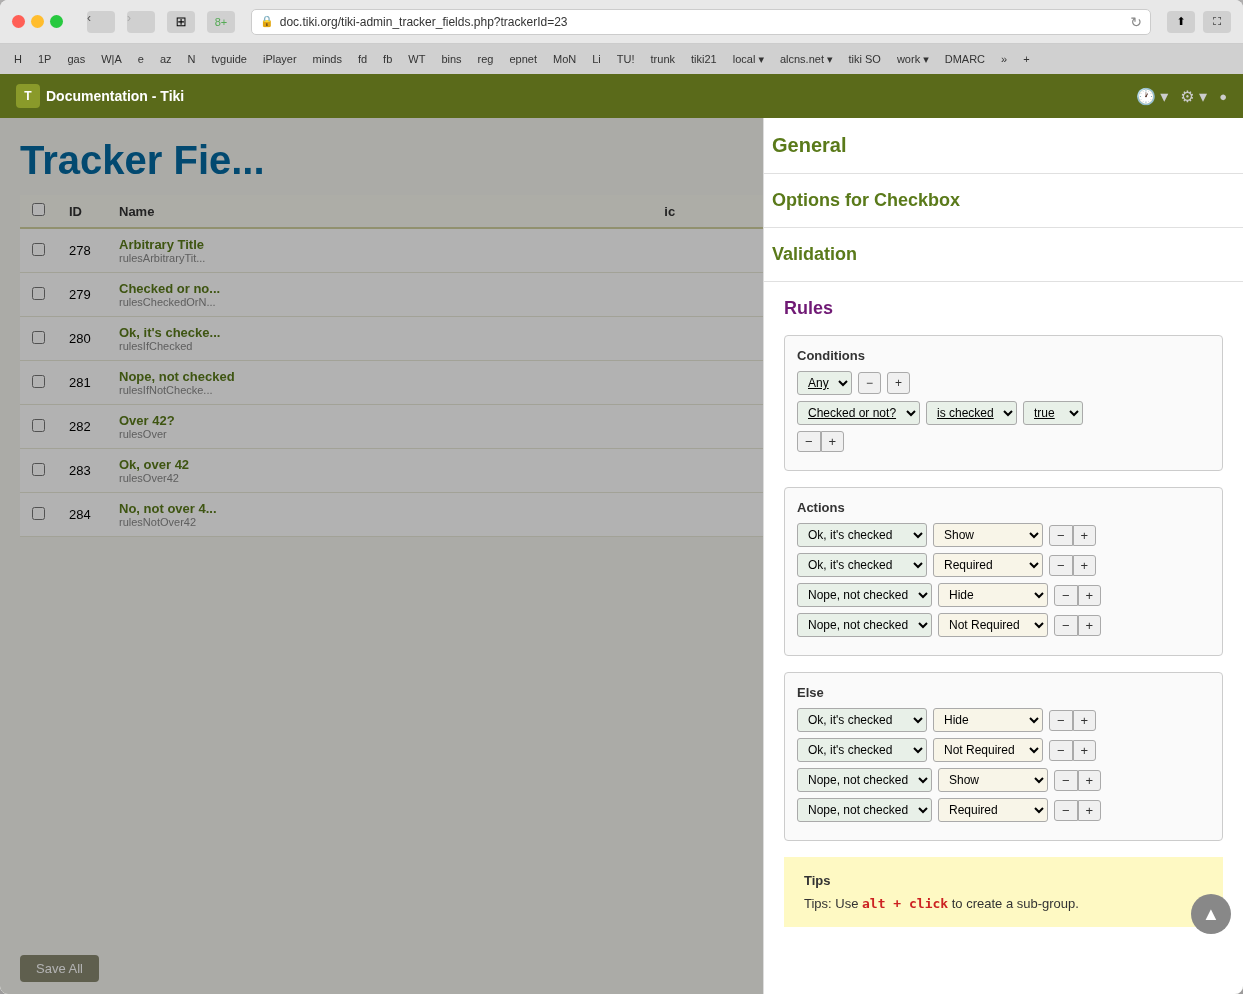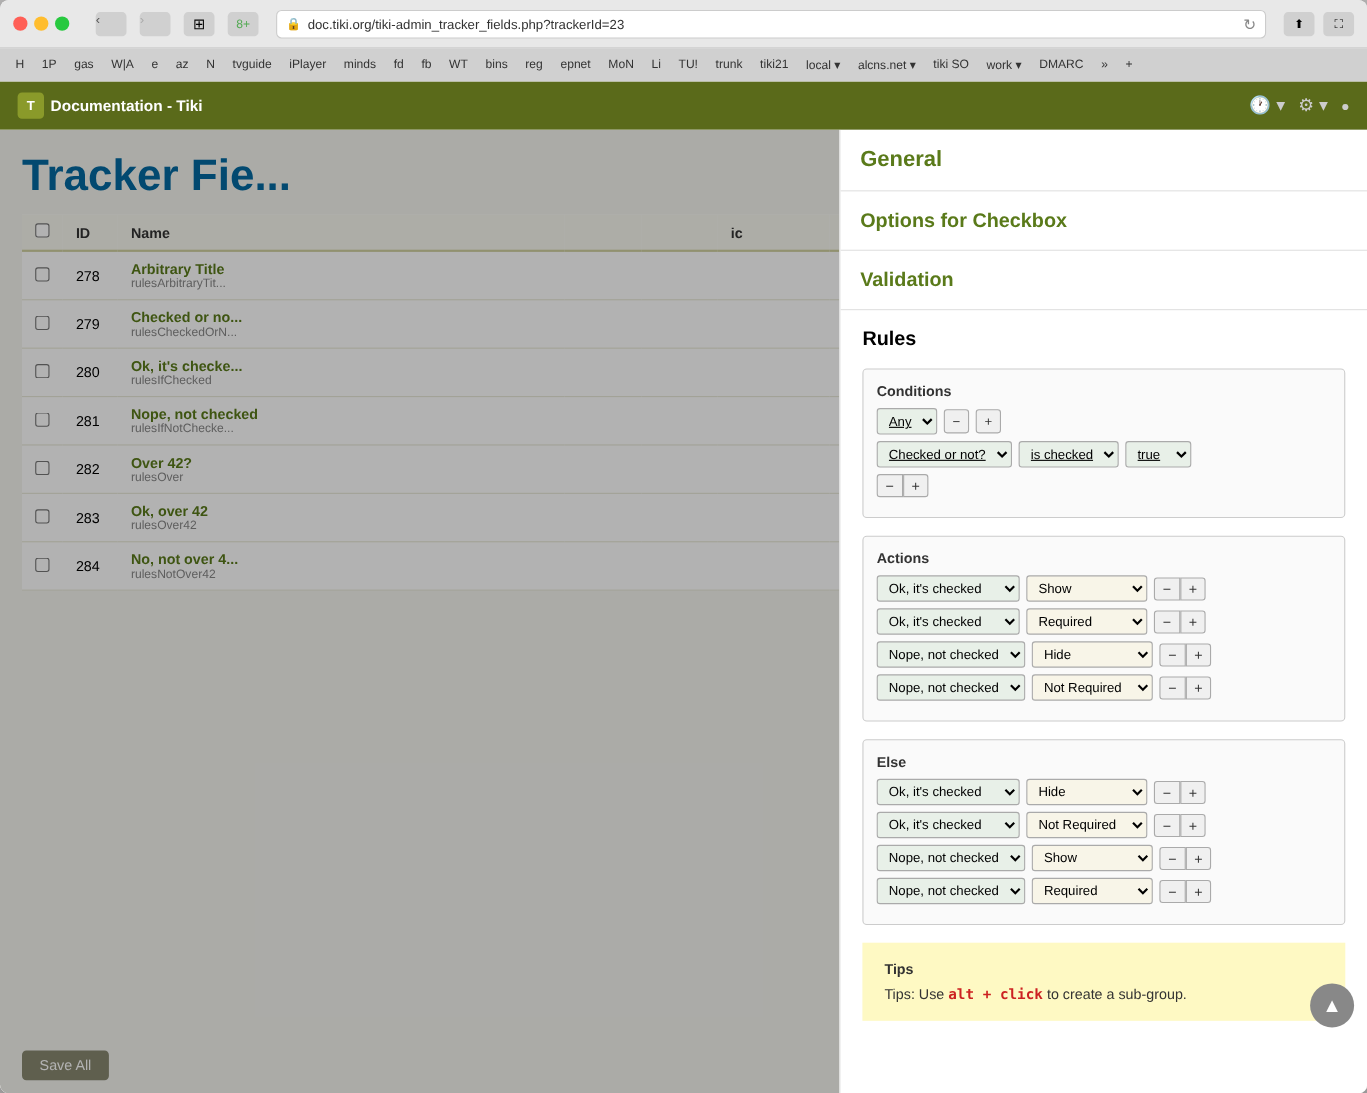--- a/index.html
+++ b/index.html
@@ -204,21 +204,21 @@
       width: 480px;
       background: white;
       overflow-y: auto;
       border-left: 1px solid #ddd;
       padding: 0;
       display: flex;
       flex-direction: column;
     }
 
     .panel-section {
-      padding: 16px 18px;
+      padding: 16px 8px;
       border-bottom: 1px solid #e0e0e0;
     }
 
     .panel-heading {
       font-size: 20px;
       color: #5a7a1a;
       font-weight: bold;
     }
 
     .panel-subheading {
@@ -226,21 +226,21 @@
       color: #5a7a1a;
       font-weight: bold;
     }
 
     .rules-section {
       padding: 16px 20px;
     }
 
     .rules-heading {
       font-size: 18px;
-      color: #000000;
+      color: #701a75;
       font-weight: bold;
       margin-bottom: 16px;
     }
 
     
     .rule-box {
       border: 1px solid #ccc;
       border-radius: 4px;
       padding: 12px;
       margin-bottom: 16px;

